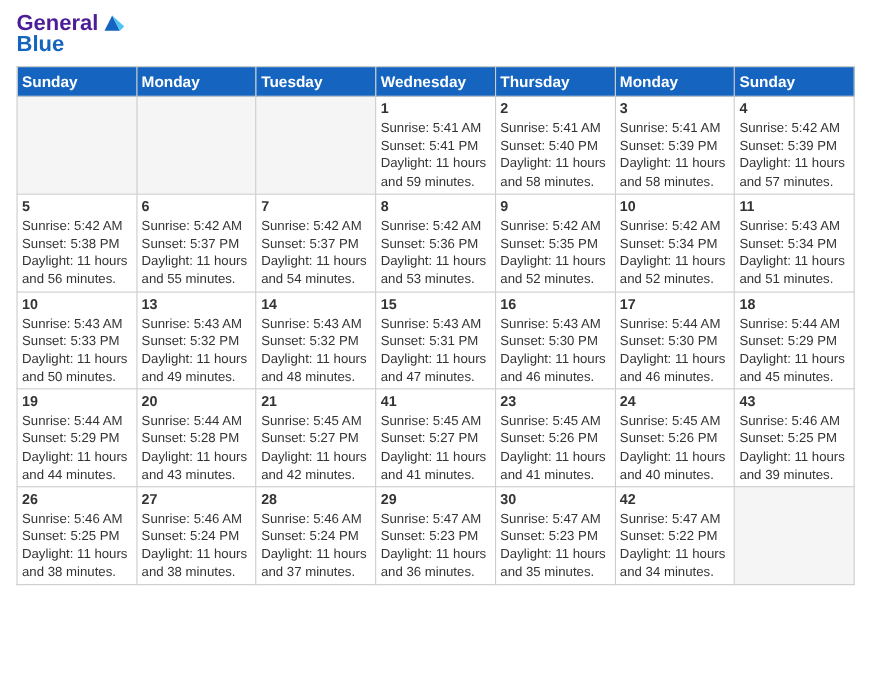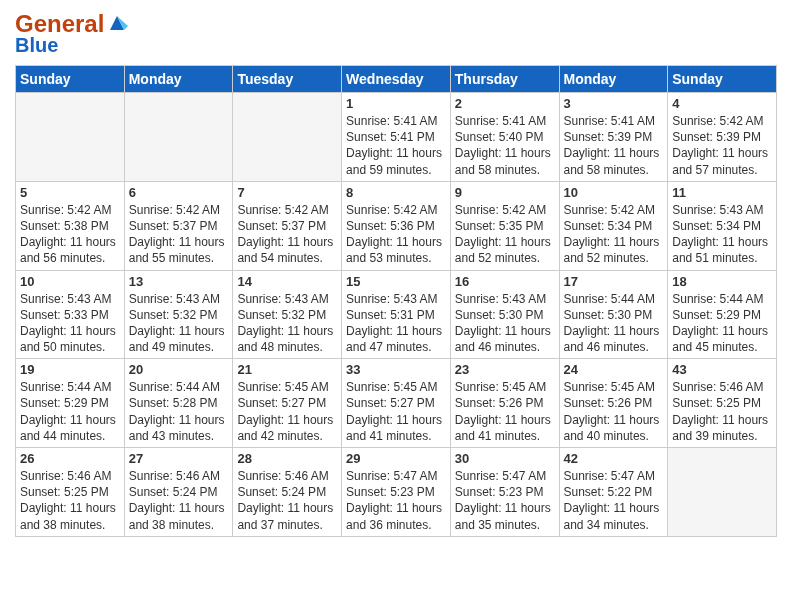--- a/index.html
+++ b/index.html
@@ -83,21 +83,21 @@
       height: 80px;
     }
   </style>
 </head>
 <body>
 
 <div class="page">
   <div class="header">
     <div class="logo">
       <div class="logo-row">
-        <span style="font-size:24px; font-weight:bold; color:#c2410c;">General</span>
+        <span style="font-size:20px; font-weight:bold; color:#4c1d95;">General</span>
         <svg width="22" height="22" viewBox="0 0 22 22" style="margin-left:2px; margin-top:-2px;">
           <polygon points="4,18 11,4 18,18" fill="#1565c0"></polygon>
           <polygon points="11,4 18,18 22,14" fill="#4fc3f7"></polygon>
         </svg>
       </div>
       <span style="font-size:20px; font-weight:bold; color:#1565c0; margin-top:-4px;">Blue</span>
     </div>
     <div class="title-block">
       <div class="month-title"></div>
       <div class="subtitle"></div>
@@ -247,21 +247,21 @@
 Sunset: 5:28 PM
 Daylight: 11 hours and 43 minutes.</div>
           </td>
           <td>
             <div class="day-num">21</div>
             <div class="day-info" style="white-space: pre-line;">Sunrise: 5:45 AM
 Sunset: 5:27 PM
 Daylight: 11 hours and 42 minutes.</div>
           </td>
           <td>
-            <div class="day-num">33</div>
+            <div class="day-num">41</div>
             <div class="day-info" style="white-space: pre-line;">Sunrise: 5:45 AM
 Sunset: 5:27 PM
 Daylight: 11 hours and 41 minutes.</div>
           </td>
           <td>
             <div class="day-num">23</div>
             <div class="day-info" style="white-space: pre-line;">Sunrise: 5:45 AM
 Sunset: 5:26 PM
 Daylight: 11 hours and 41 minutes.</div>
           </td>

